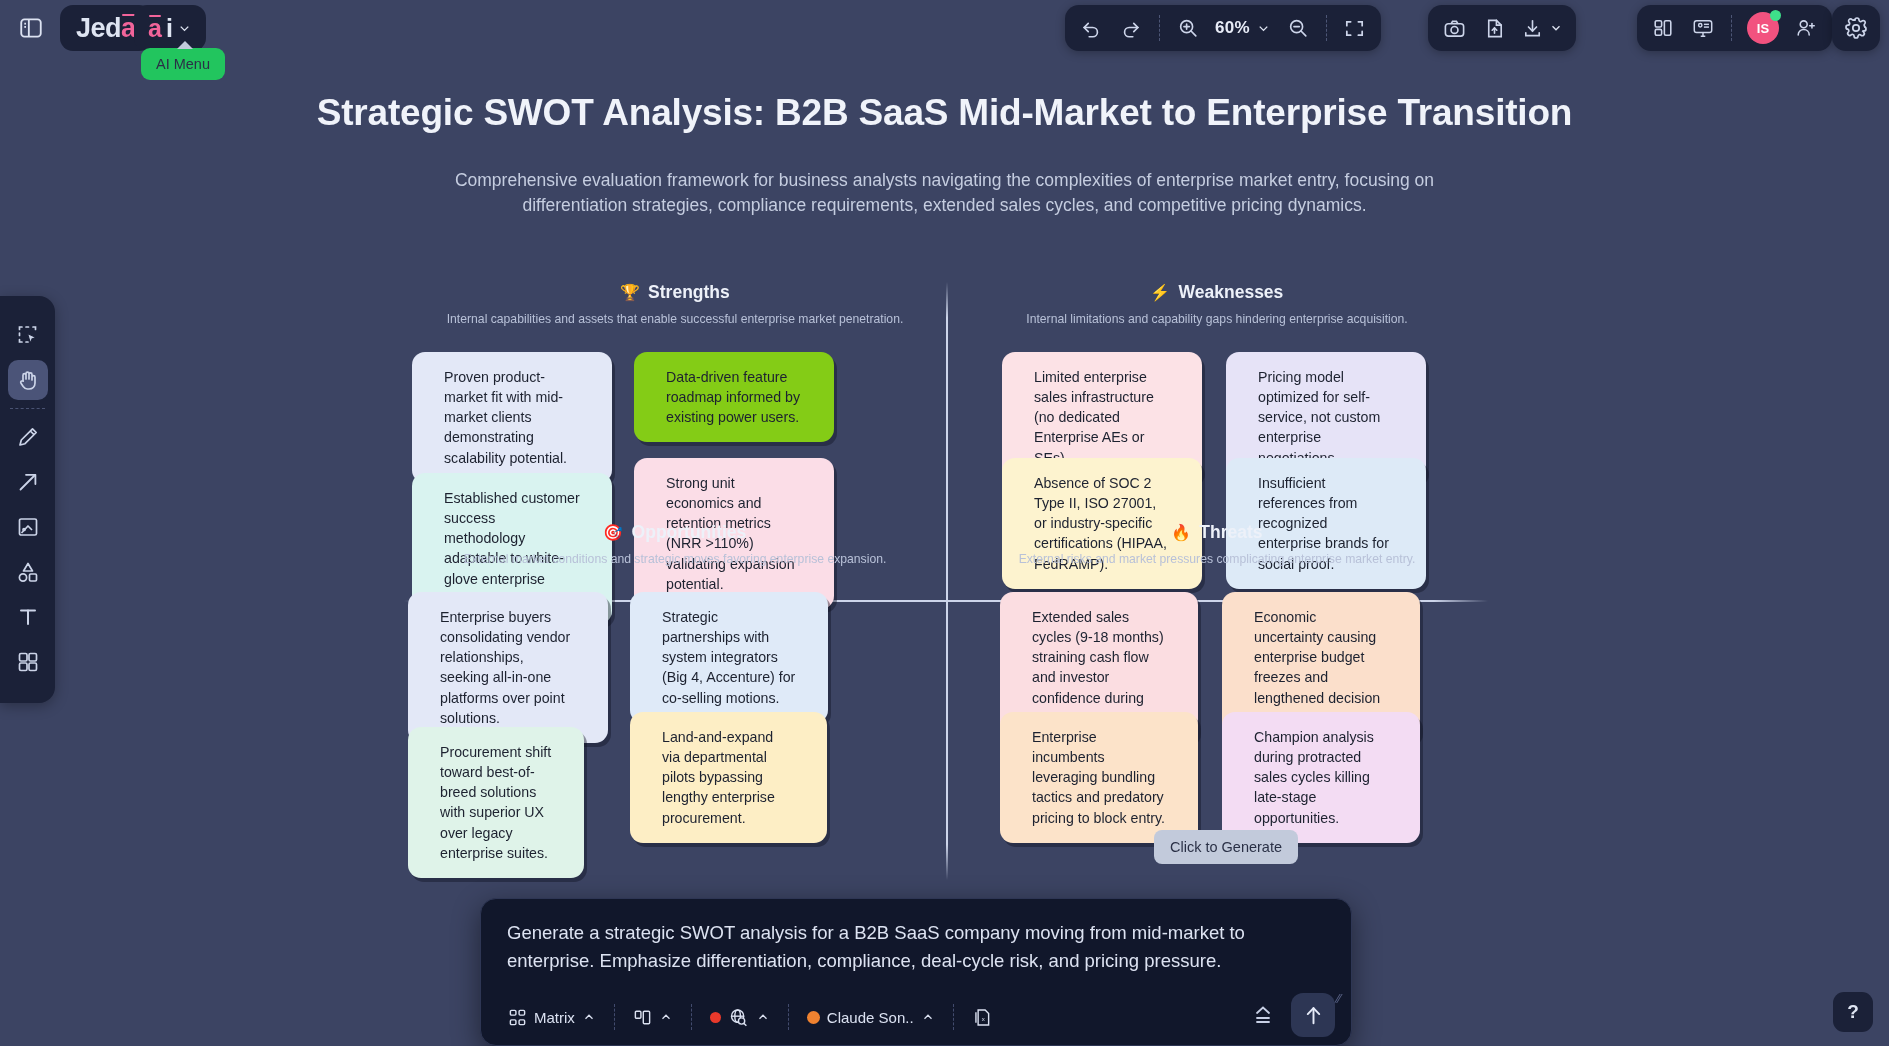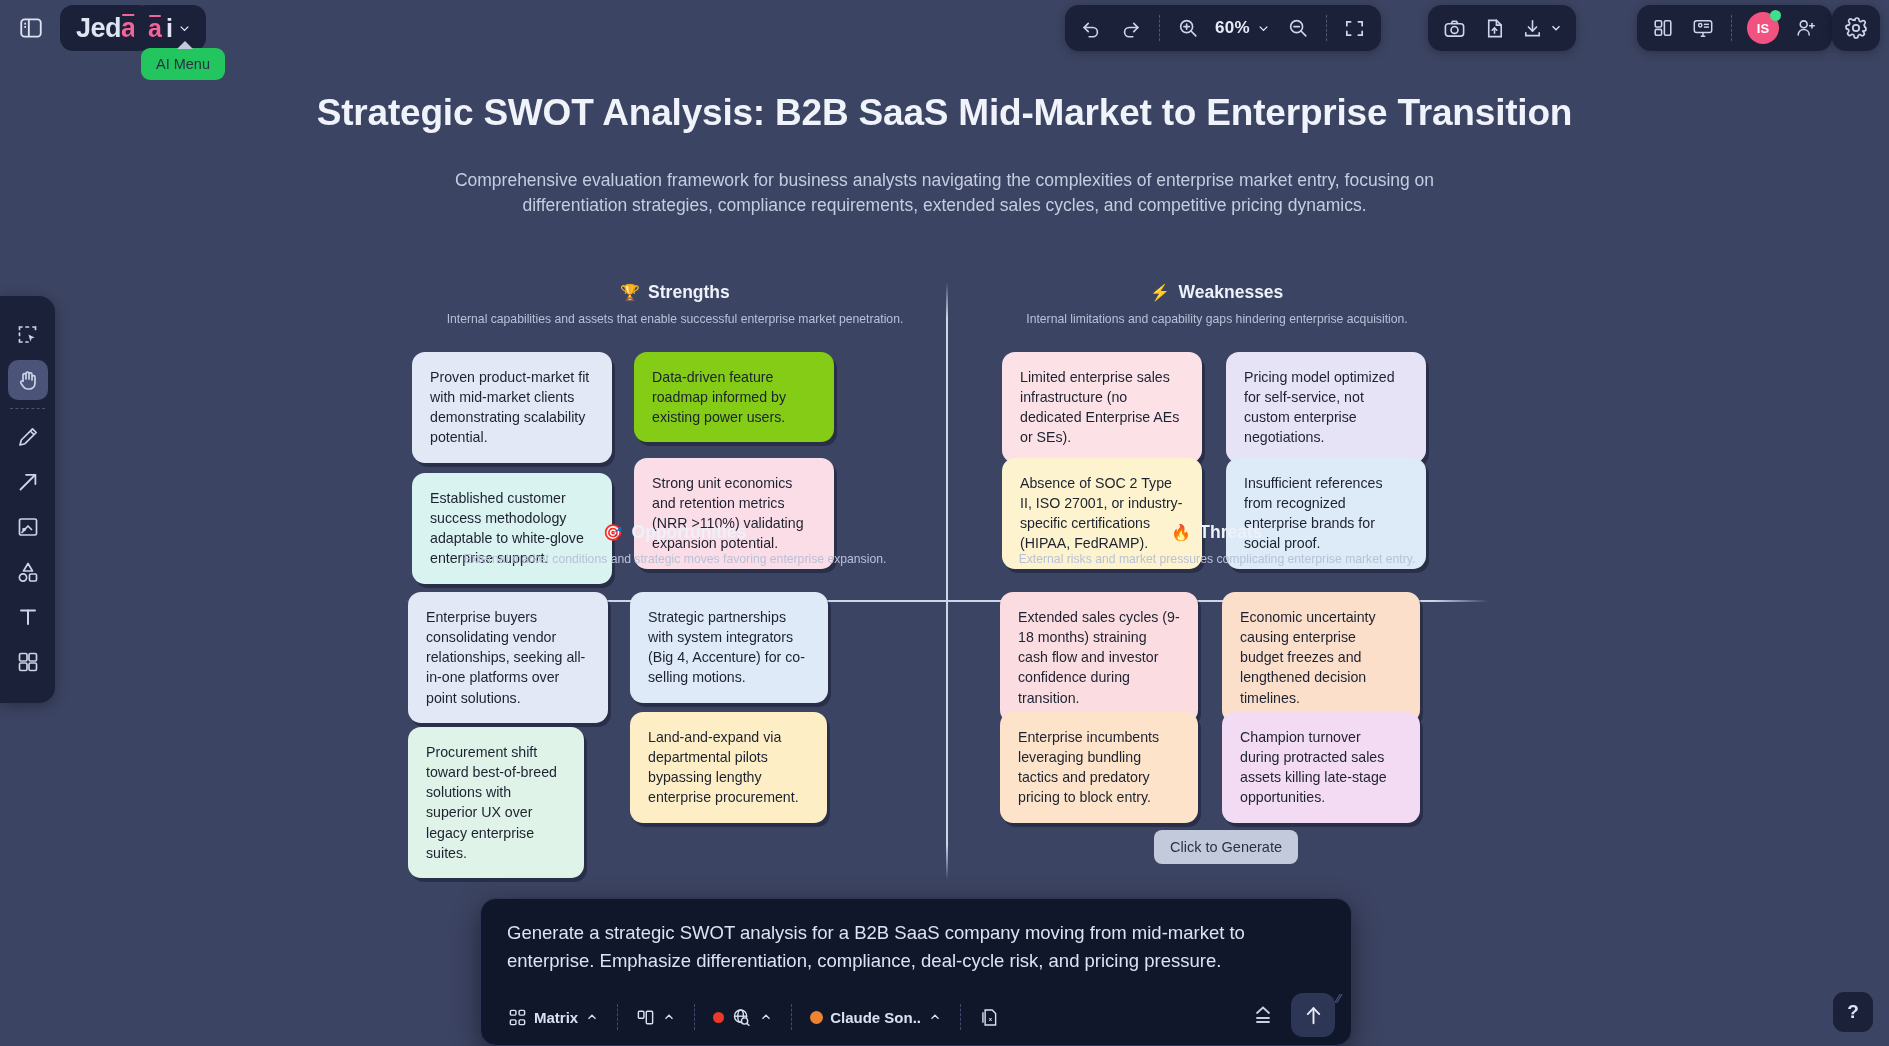--- a/index.html
+++ b/index.html
@@ -102,39 +102,39 @@
   }
 
   .quad { position:absolute; width:542px; }
   .q-head { text-align:center; }
   .q-title { font-size:17.5px; font-weight:bold; color:#edf1f9; display:inline-flex; align-items:center; gap:8px; }
   .q-emoji { font-size:16px; }
   .q-desc { margin-top:9px; font-size:12.2px; color:#b8c1d8; }
 
   .cards { position:relative; margin-top:16px; }
   .card {
-    position:absolute; border-radius:13px; padding:15px 18px;
+    position:absolute; border-radius:13px; padding:15px 32px;
     font-size:14.2px; line-height:1.42; color:#1d2230;
     box-shadow:3px 4px 0 rgba(16,20,36,.42);
   }
 
   
   .promptbar {
     position:absolute; left:480px; top:898px; width:872px; height:148px;
     background:#11172b; border:1px solid #2e3654; border-radius:16px;
     z-index:50; box-shadow:0 8px 28px rgba(0,0,0,.45);
   }
   .prompt-text {
     padding:20px 26px 0 26px; font-size:18.5px; line-height:1.52;
     color:#dde3f2; cursor:text;
   }
   .resize-grip { position:absolute; right:10px; top:92px; color:#5a6488; font-size:13px; }
   .prompt-tools {
     position:absolute; left:0; bottom:0; width:872px; height:56px;
-    display:flex; align-items:center; padding:0 18px; gap:0;font-weight:bold;
+    display:flex; align-items:center; padding:0 18px; gap:0;
   }
   .pt {
     display:flex; align-items:center; gap:7px; padding:6px 9px;
     border-radius:9px; color:#dbe1f1; font-size:15px; cursor:pointer;
   }
   .pt-sep { width:0; border-left:1px dashed #424b6d; height:26px; margin:0 9px; }
   .dot { width:11px; height:11px; border-radius:50%; display:inline-block; }
   .send-btn {
     position:absolute; right:16px; bottom:8px; width:44px; height:44px;
     background:#2d3654; border-radius:12px;
@@ -446,21 +446,21 @@
           <div class="q-title">
             <span class="q-emoji">🔥</span>
             <span>Threats</span>
           </div>
           <div class="q-desc">External risks and market pressures complicating enterprise market entry.</div>
         </div>
         <div class="cards">
           <div class="card" style="left:54px; top:10px; width:198px; background:#fbdde1;">Extended sales cycles (9-18 months) straining cash flow and investor confidence during transition.</div>
           <div class="card" style="left:276px; top:10px; width:198px; background:#fbdfcb;">Economic uncertainty causing enterprise budget freezes and lengthened decision timelines.</div>
           <div class="card" style="left:54px; top:130px; width:198px; background:#fce3c9;">Enterprise incumbents leveraging bundling tactics and predatory pricing to block entry.</div>
-          <div class="card" style="left:276px; top:130px; width:198px; background:#f3dcf3;">Champion turnover during protracted sales assets killing late-stage opportunities.</div>
+          <div class="card" style="left:276px; top:130px; width:198px; background:#f3dcf3;">Champion analysis during protracted sales cycles killing late-stage opportunities.</div>
         </div>
       </div>
     </div>
   </div>
 
   <div class="promptbar">
     <div class="prompt-text">Generate a strategic SWOT analysis for a B2B SaaS company moving from mid-market to enterprise. Emphasize differentiation, compliance, deal-cycle risk, and pricing pressure.</div>
     <div class="resize-grip">⁄⁄</div>
 
     <div class="prompt-tools">

